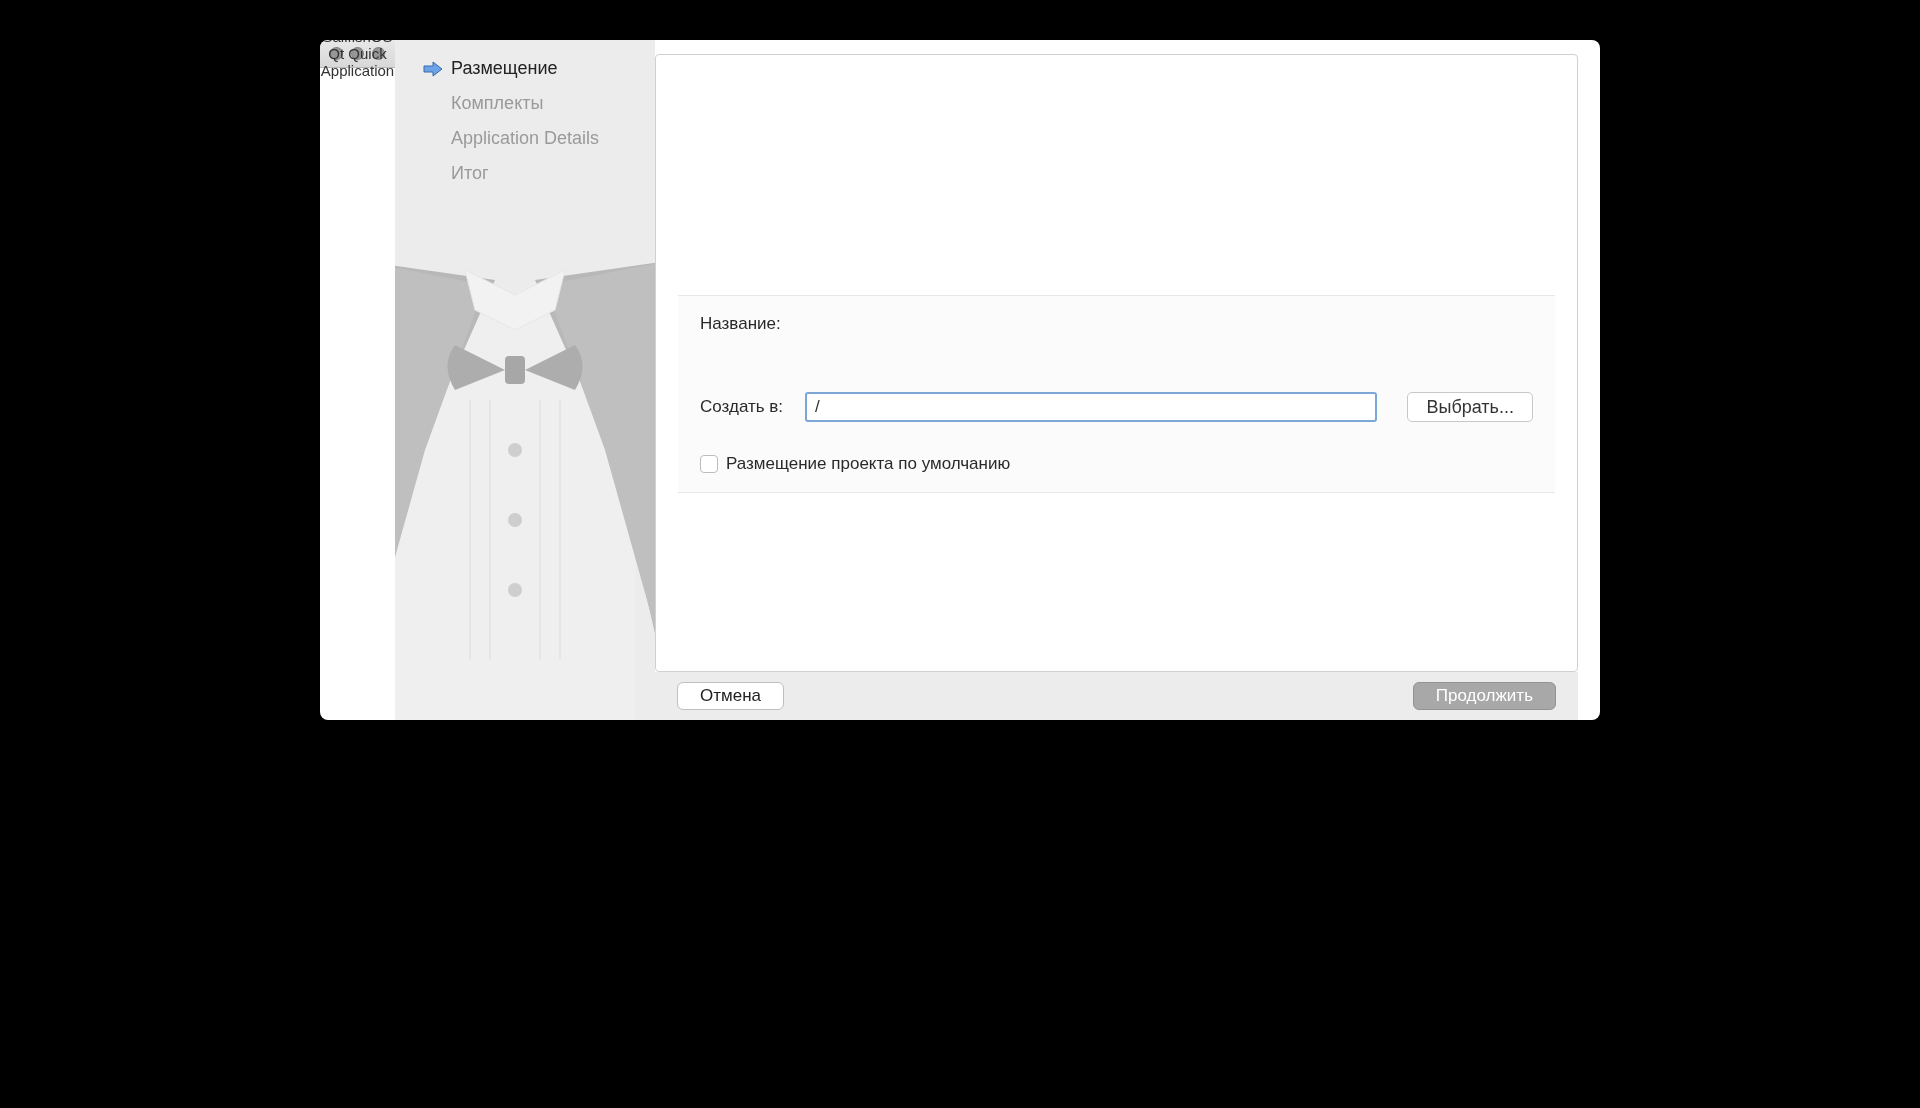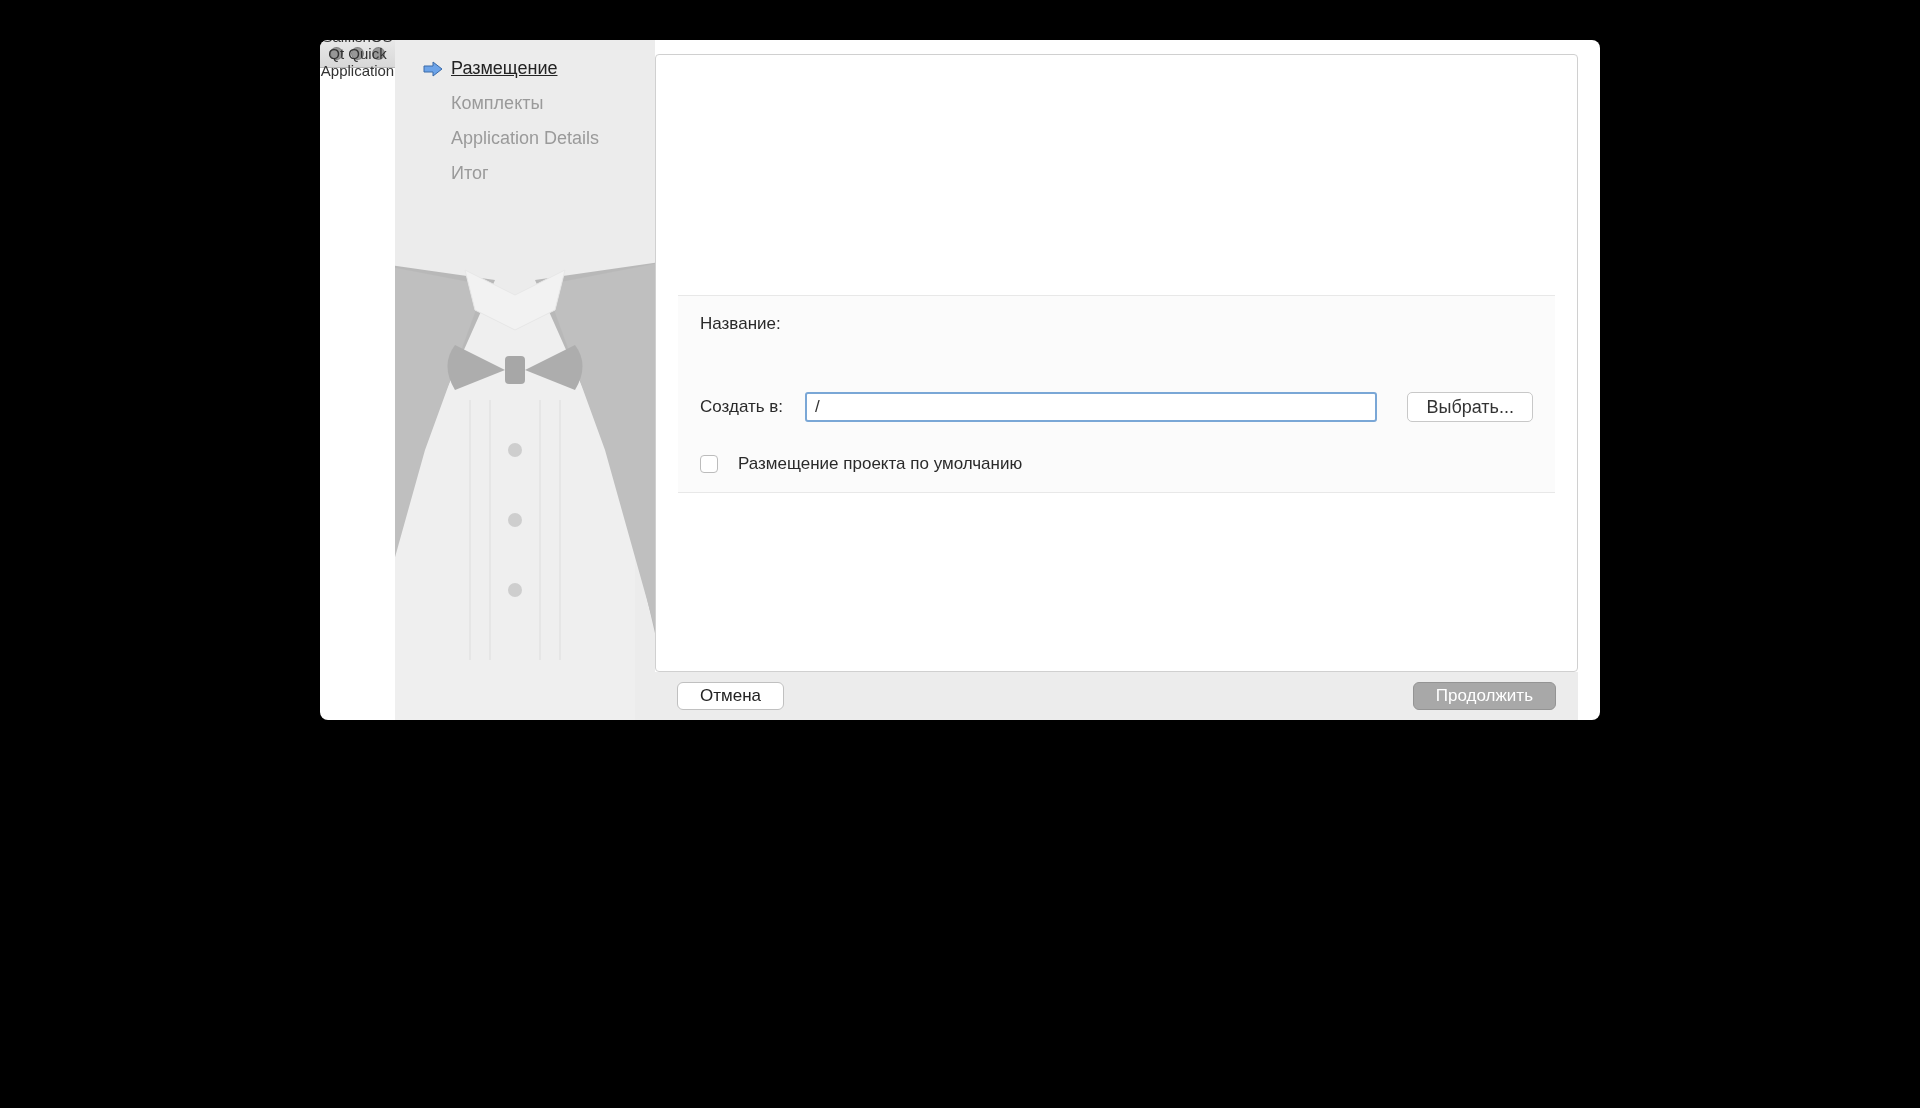--- a/index.html
+++ b/index.html
@@ -85,21 +85,20 @@
     .step-item {
       display: flex;
       align-items: center;
       gap: 8px;
       margin-bottom: 14px;
       font-size: 18px;
       color: #9a9a9a;
     }
     .step-item.active {
       color: #232323;
-      text-decoration: underline;
     }
     .arrow-icon {
       width: 20px;
       height: 16px;
       flex-shrink: 0;
     }
     .step-item:not(.active) .arrow-icon {
       visibility: hidden;
     }
     .main-area {
@@ -170,21 +169,21 @@
       font-size: 18px;
       background: #fff;
       border: 1px solid #c8c8c8;
       border-radius: 5px;
       cursor: pointer;
       color: #333;
     }
     .checkbox-row {
       display: flex;
       align-items: center;
-      gap: 20px;
+      gap: 8px;
       margin-top: 32px;
     }
     .checkbox {
       width: 18px;
       height: 18px;
       border: 1px solid #bcbcbc;
       border-radius: 4px;
       background: #fff;
       cursor: pointer;
     }

